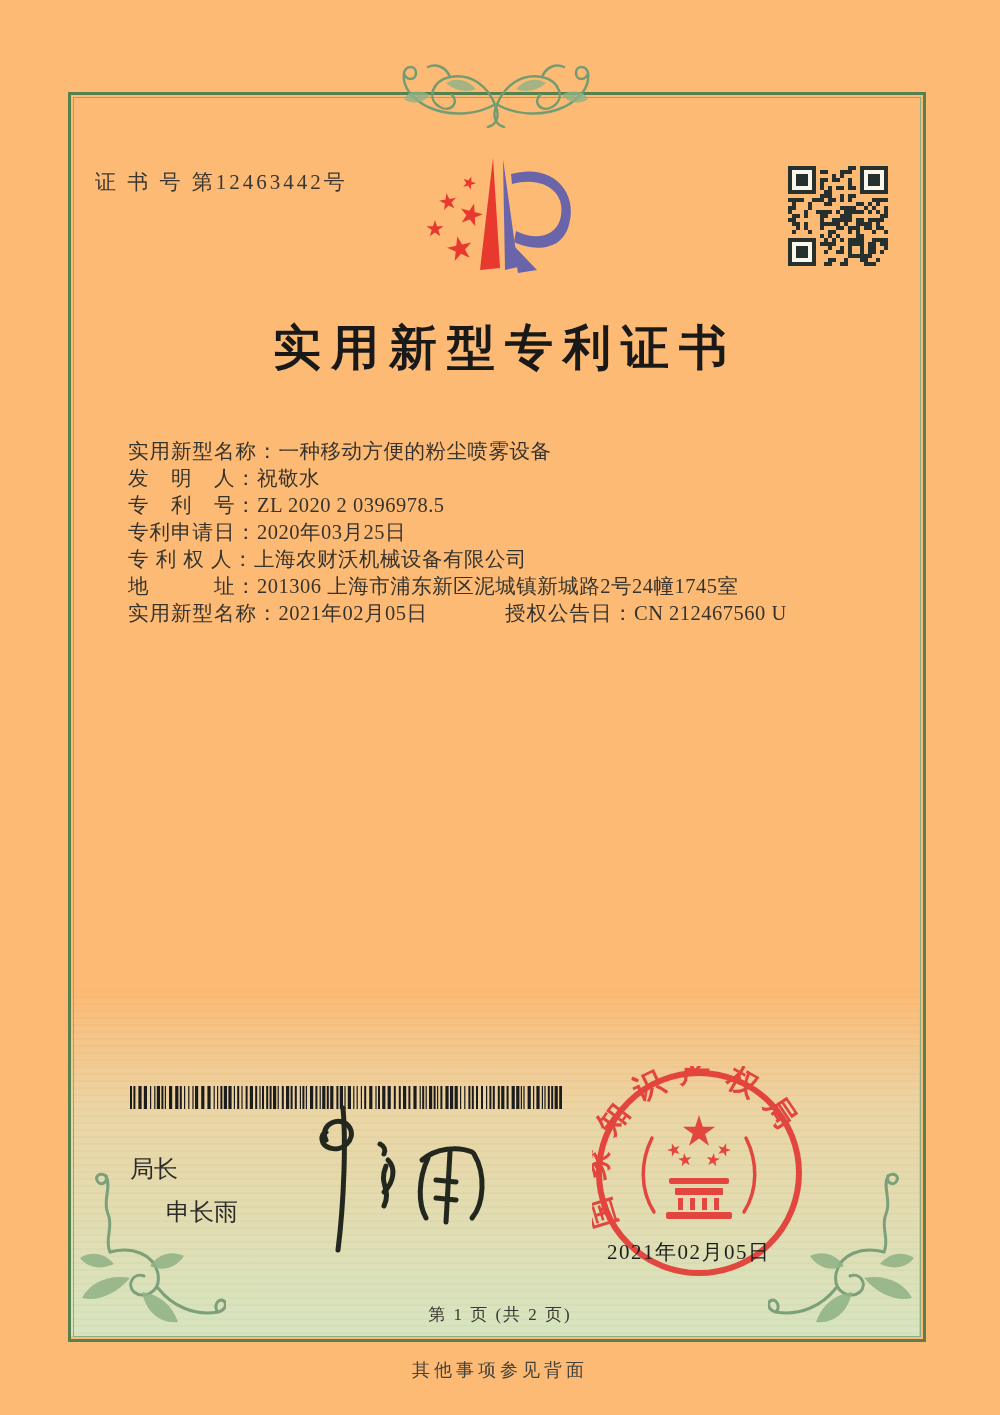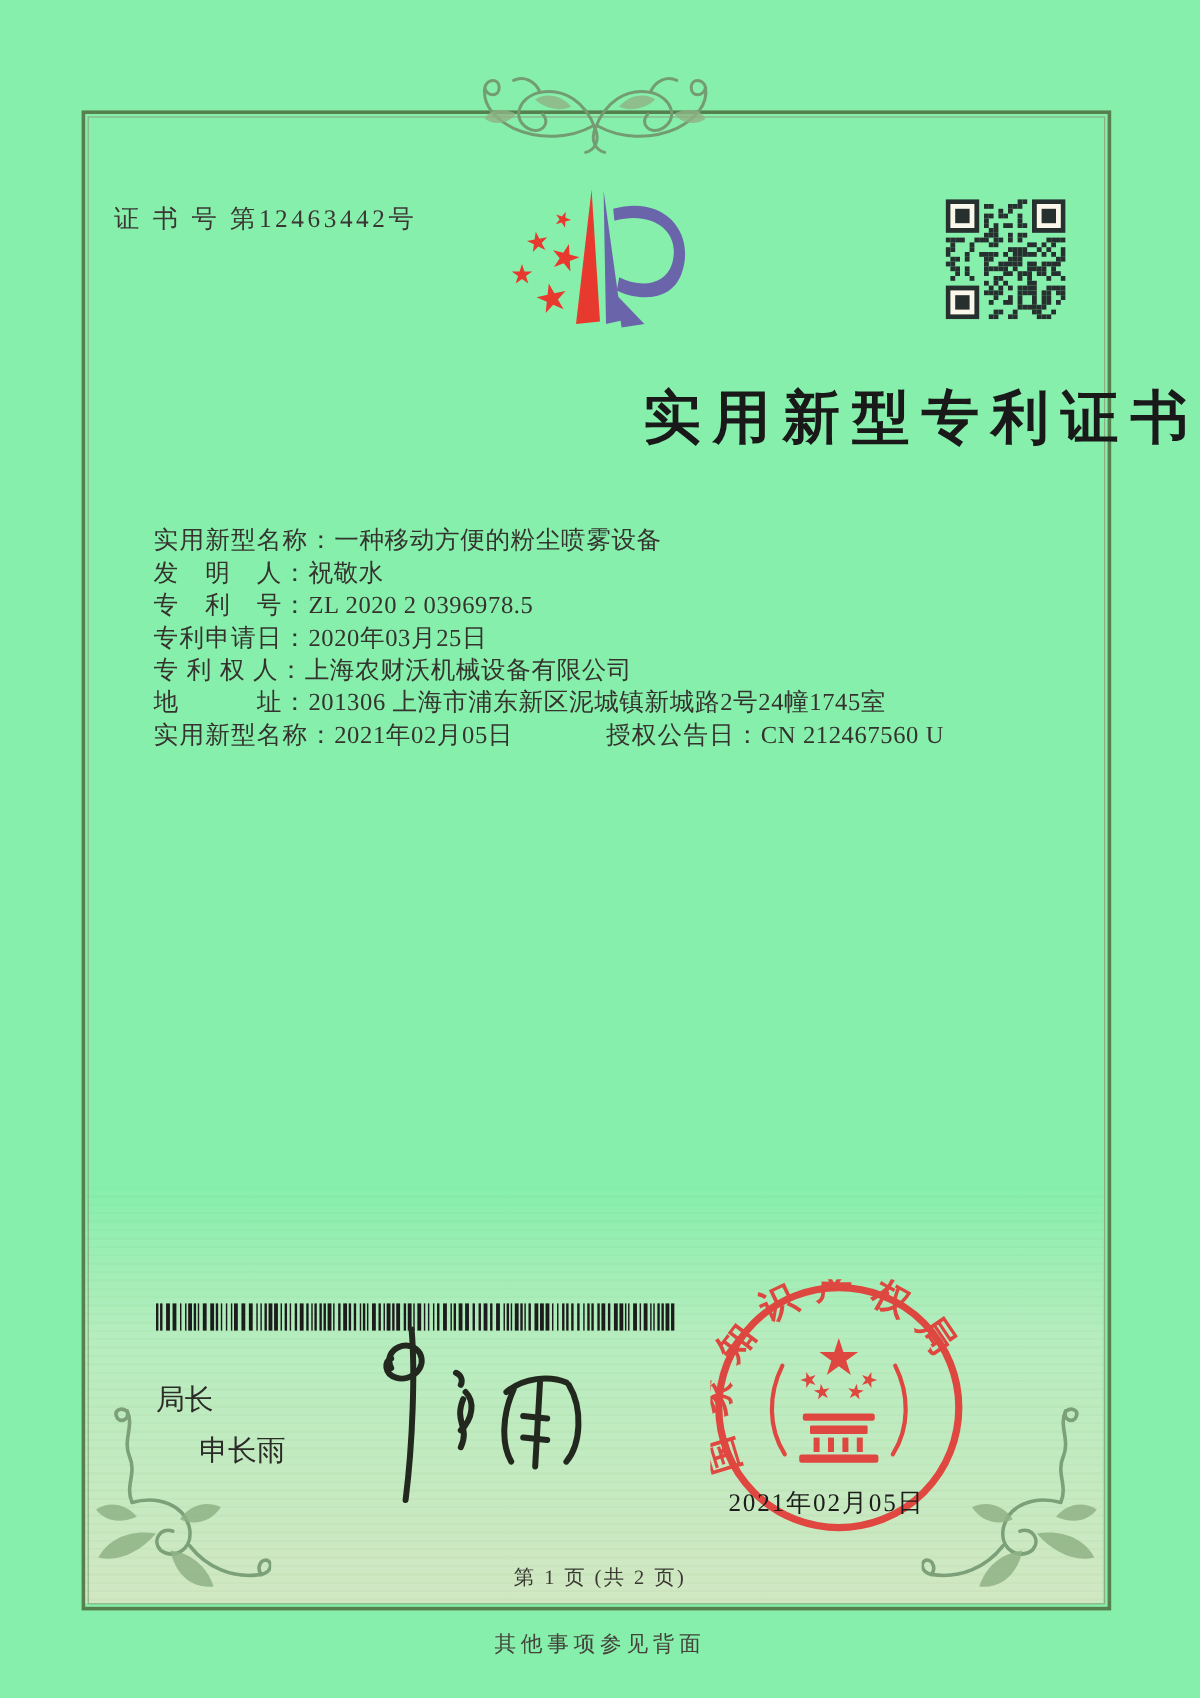--- a/index.html
+++ b/index.html
@@ -1,18 +1,18 @@
 <!DOCTYPE html>
 <html><head>
 <meta charset="utf-8">
 <style>
   html,body{margin:0;padding:0;background:#efeee6;}
   .page{
     position:relative;width:1000px;height:1415px;overflow:hidden;
-    background:#86efac;
+    background:#fdba74;
     font-family:"Liberation Serif","DejaVu Serif",serif;
     color:#32302c;
   }
   
   .green-band{
     position:absolute;left:71px;top:990px;width:848px;height:346px;
     background:linear-gradient(180deg,rgba(221,235,205,0) 0%,rgba(221,235,205,.55) 35%,rgba(213,231,196,.95) 100%);
   }
   .green-band::after{
     content:"";position:absolute;inset:0;
@@ -24,35 +24,35 @@
   .frame-inner{position:absolute;inset:2px;border:1px solid #8aad84;}
   .ornament{position:absolute;pointer-events:none;}
   .orn-top{left:345px;top:55px;width:302px;height:80px;}
   .orn-bl{left:54px;top:1170px;width:172px;height:172px;}
   .orn-br{left:768px;top:1170px;width:172px;height:172px;transform:scaleX(-1);}
   
   .cert-no{position:absolute;left:95px;top:168px;font-size:21px;letter-spacing:3px;color:#3a3733;}
   .logo{position:absolute;left:412px;top:146px;width:170px;height:155px;}
   .qr{position:absolute;left:788px;top:166px;width:100px;height:100px;}
   .title{
-    position:absolute;left:0;top:316px;width:100%;text-align:right;
+    position:absolute;left:0;top:316px;width:100%;text-align:center;
     font-size:48px;font-weight:700;letter-spacing:10px;text-indent:10px;color:#191919;
   }
   
   .fields{position:absolute;left:128px;top:438px;width:770px;display:flex;flex-direction:column;}
   .row{font-size:20.5px;line-height:27px;white-space:nowrap;color:#35332e;position:relative;}
   .row .lbl{letter-spacing:1px;}
   .row .val{letter-spacing:.5px;}
   .pair2{position:absolute;left:377px;top:0;}
   
   .paras{position:absolute;left:128px;top:843px;width:754px;}
   .paras p{margin:0;font-size:19px;line-height:30px;text-indent:2em;letter-spacing:.6px;text-align:justify;color:#35332e;}
   
   .barcode{position:absolute;left:130px;top:1086px;width:432px;height:23px;}
-  .officer{position:absolute;left:130px;top:1156px;font-family:Liberation Mono, monospace;color:#2b2b28;}
+  .officer{position:absolute;left:130px;top:1156px;font-family:Liberation Serif, serif;color:#2b2b28;}
   .officer div{font-size:24px;line-height:26px;}
   .officer div + div{margin-top:17px;margin-left:36px;}
   .signature{position:absolute;left:260px;top:1102px;width:262px;height:158px;}
   .seal{position:absolute;left:592px;top:1066px;width:214px;height:214px;opacity:.92;}
   .seal-date{position:absolute;left:607px;top:1238px;font-size:21px;letter-spacing:1.5px;color:#1d1d1b;}
   .page-info{position:absolute;left:0;top:1303px;width:100%;text-align:center;font-size:17px;letter-spacing:2px;color:#3a3833;}
   .back-note{position:absolute;left:0;top:1358px;width:100%;text-align:center;font-size:18px;letter-spacing:4px;color:#44423a;}
 </style>
 </head>
 <body>

